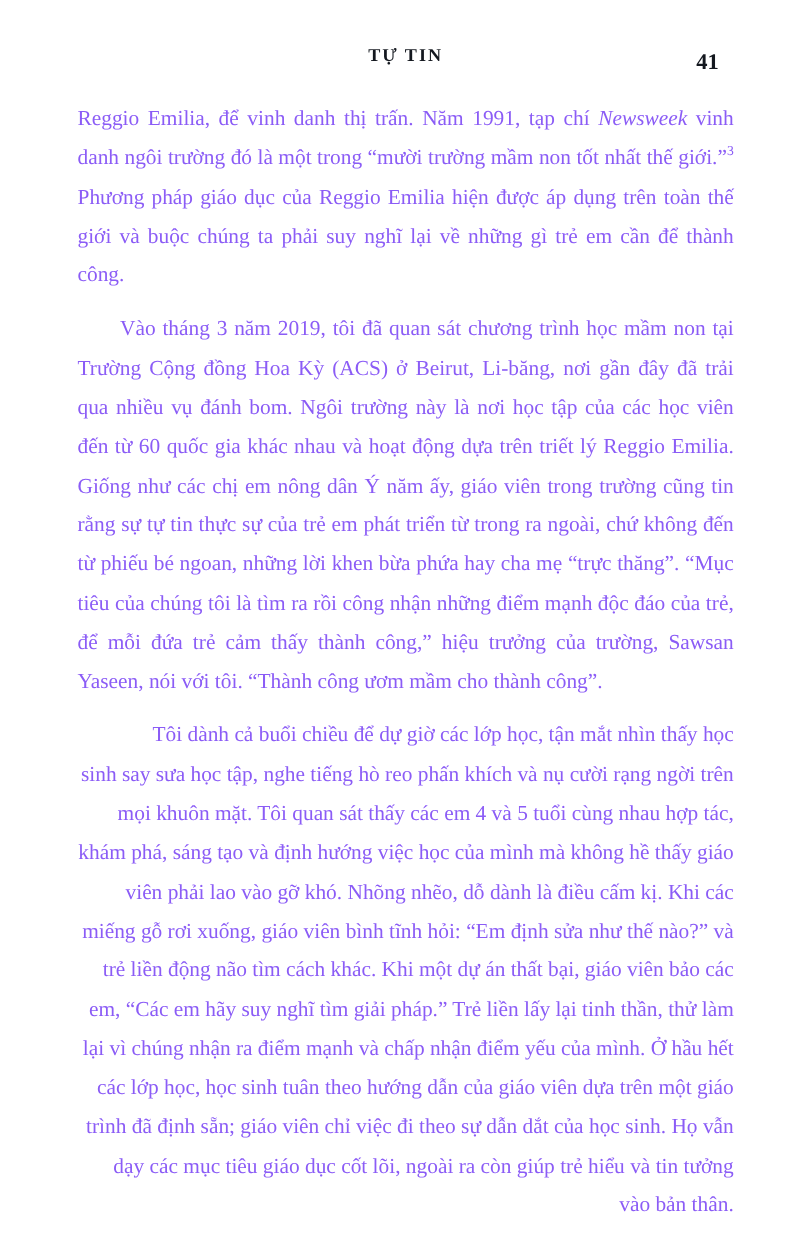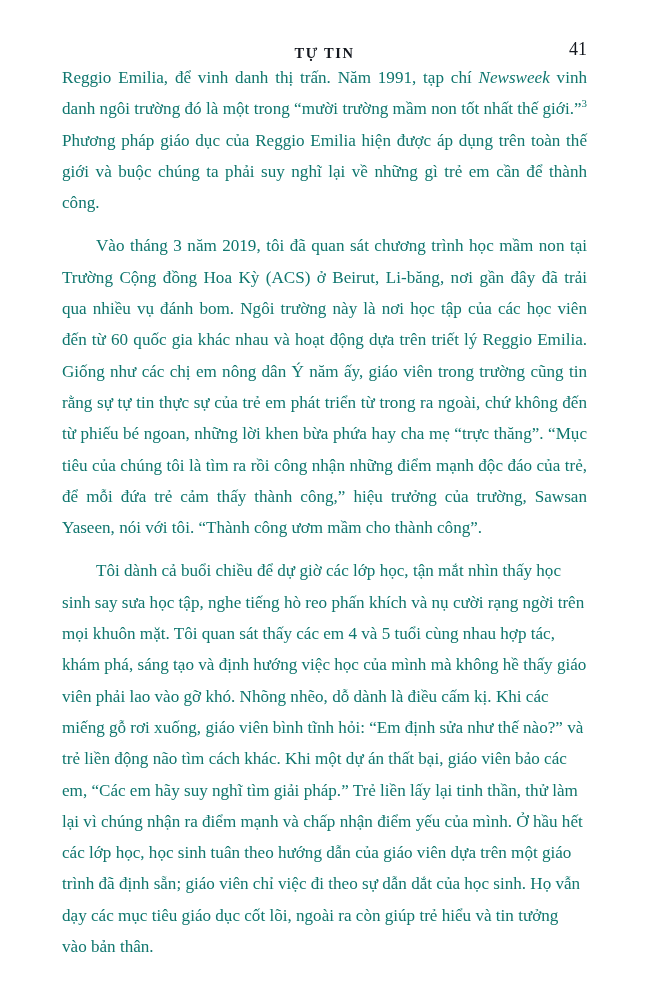--- a/index.html
+++ b/index.html
@@ -16,59 +16,59 @@
   }
   .page {
     position: relative;
     width: 649px;
     height: 1000px;
     box-sizing: border-box;
     padding: 28px 62px 30px 62px;
   }
   .running-head {
     display: flex;
-    align-items: flex-end;
+    align-items: center;
     justify-content: center;
     position: relative;
     height: 34px;
-    margin-bottom: 0;
+    margin-bottom: 17px;
   }
   .running-head .title {
     font-size: 14.5px;
     letter-spacing: 1.6px;
     font-weight: 700;
     color: #14181f;
   }
   .running-head .folio {
     position: absolute;
-    right: 0;
+    right: 12px;
     bottom: 2px;
     font-size: 18px;
-    font-weight: 400;
+    font-weight: 700;
     color: #14181f;
   }
   .body-text {
     font-size: 17.1px;
     line-height: 31.3px;
     text-align: justify;
     text-justify: inter-word;
-    color: #0f766e;
+    color: #8b5cf6;
     -webkit-font-smoothing: antialiased;
   }
   .body-text p {
     margin: 0;
   }
   .body-text p + p {
     margin-top: 12px;
   }
   .body-text p.indent {
     text-indent: 34px;
   }
   .body-text p.last {
-    text-align: left;
+    text-align: right;
   }
   em {
     font-style: italic;
   }
   sup {
     font-size: 0.64em;
     vertical-align: super;
     line-height: 0;
   }
 </style>

